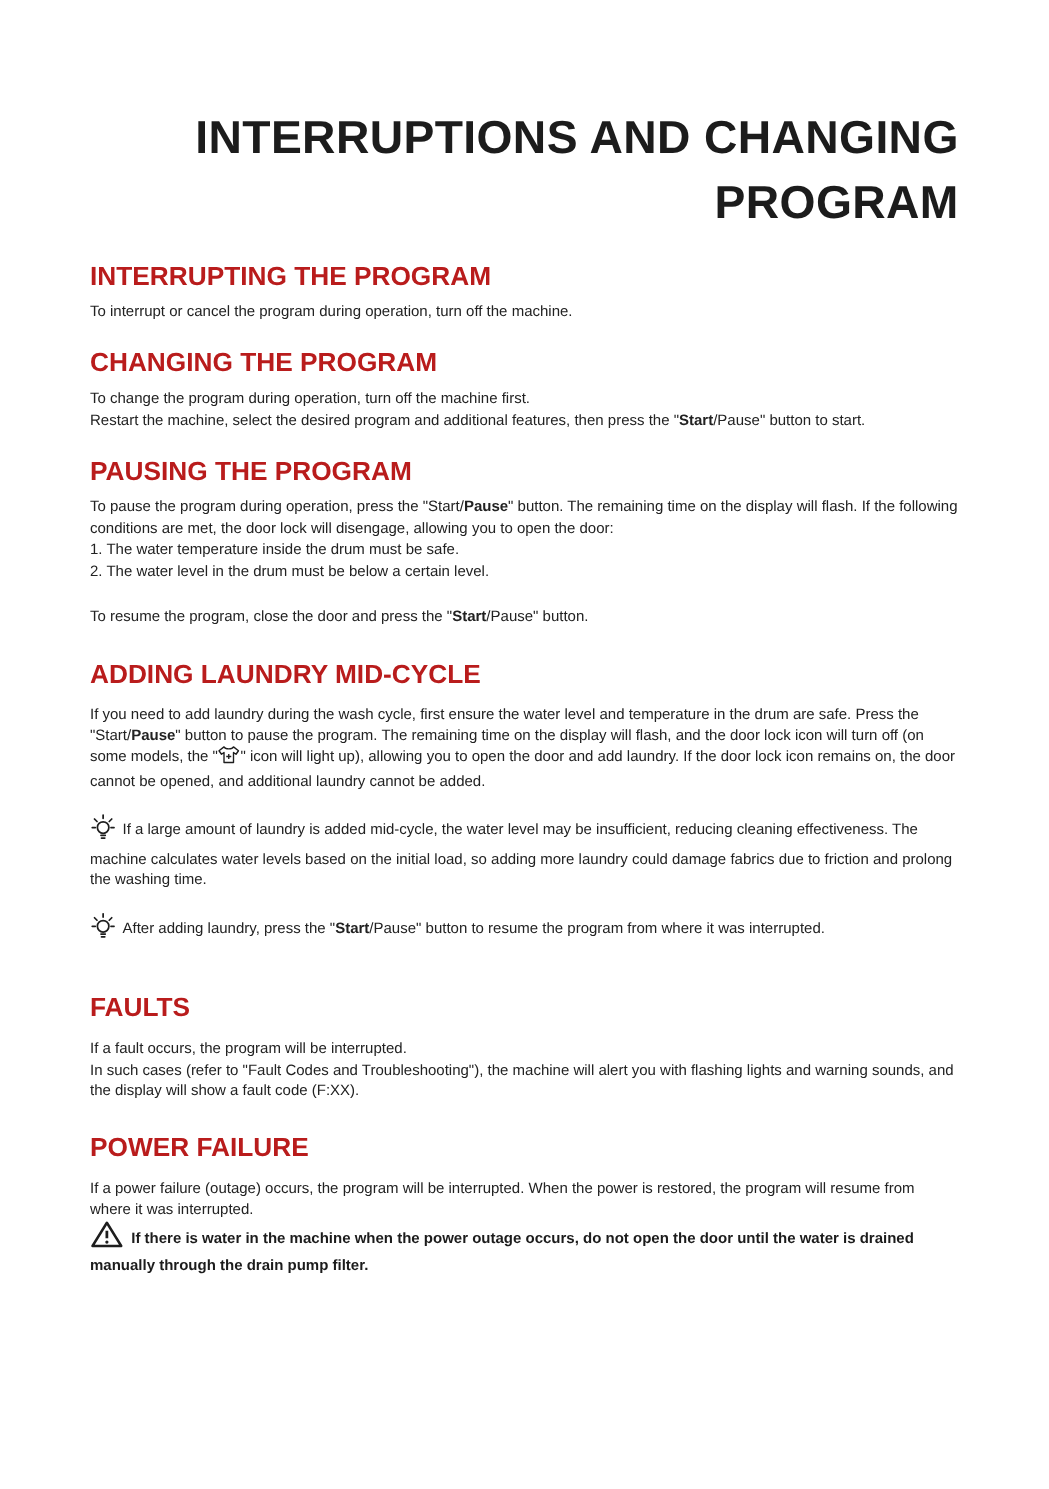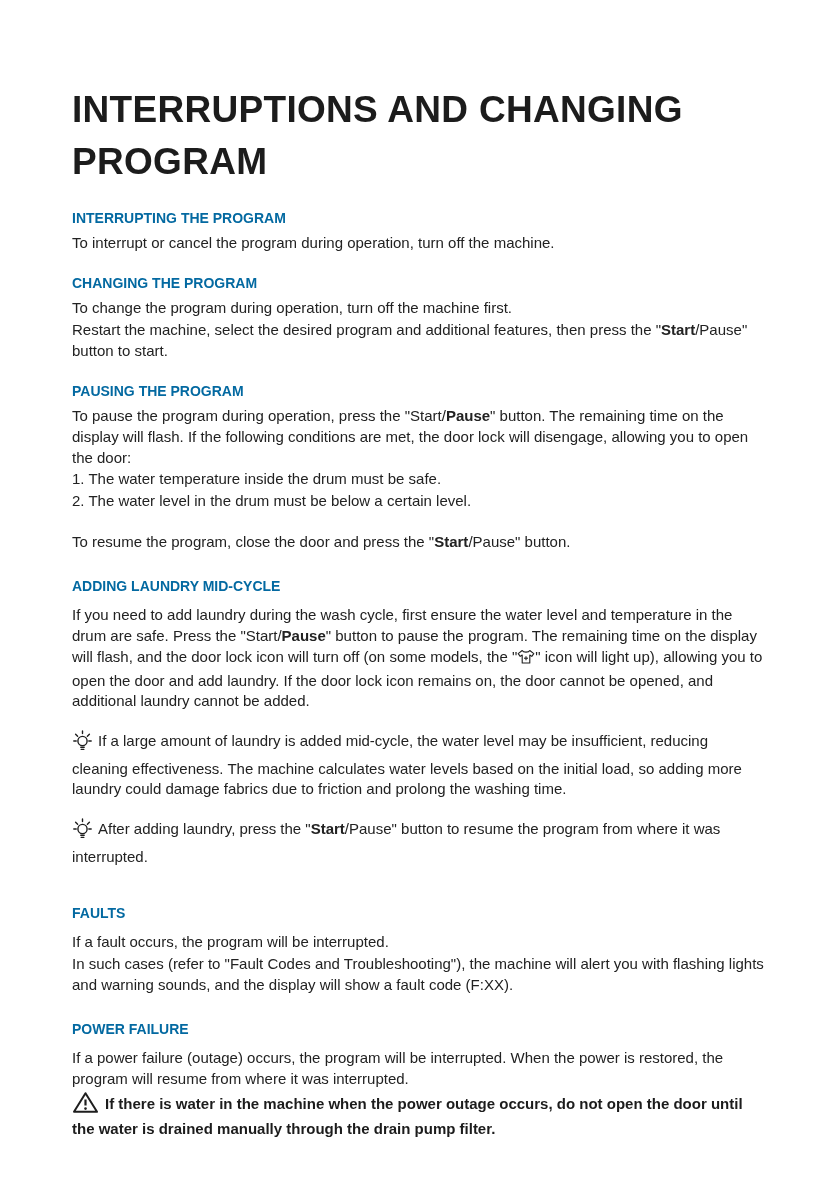--- a/index.html
+++ b/index.html
@@ -12,31 +12,32 @@
     overflow: hidden;
   }
   .page { padding: 84px 72px 0 72px; }
   .title {
     font-size: 37px;
     font-weight: 700;
     line-height: 1.4;
     letter-spacing: 0.3px;
     color: #1c1c1c;
     margin-bottom: 14px;
+    text-align: right;
   }
   .h2 {
-    font-size: 14px;
+    font-size: 21px;
     font-weight: 700;
-    color: #0369a1;
+    color: #b91c1c;
     margin-top: 22px;
     margin-bottom: 7px;
   }
   .h2.spaced { margin-top: 26px; margin-bottom: 11px; }
   .body {
-    font-size: 15px;
+    font-size: 12px;
     line-height: 1.38;
     color: #222222;
   }
   p.body { margin-bottom: 1px; }
   p.gap-above { margin-top: 20px; }
   .tip { margin-top: 17px; }
   .tip-icon, .inline-icon, .warn-icon {
     display: inline-block;
     vertical-align: -5px;
   }

